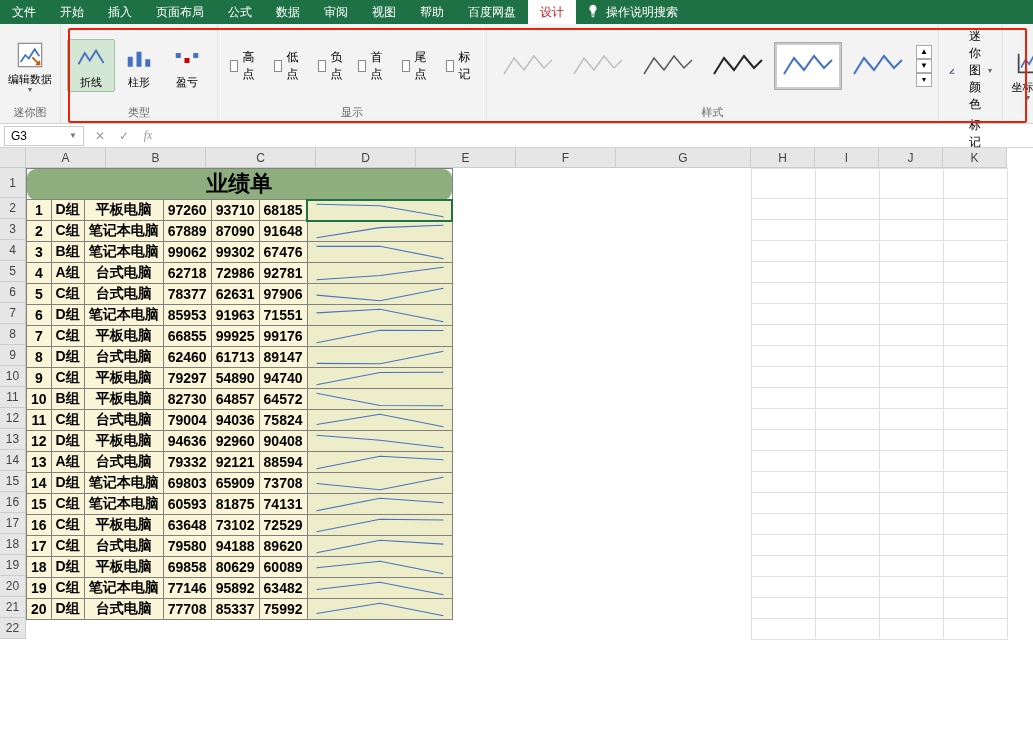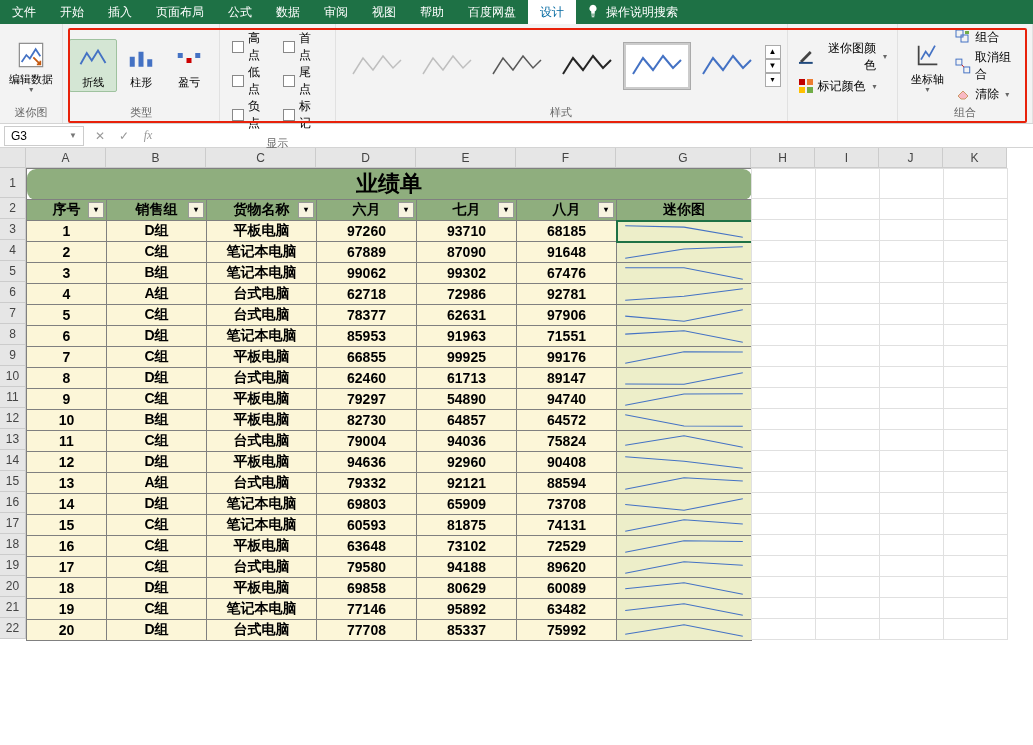--- a/index.html
+++ b/index.html
@@ -1,38 +1,38 @@
 <!DOCTYPE html>
 <html><head>
 <meta charset="utf-8">
 <style>
 * { box-sizing: border-box; margin: 0; padding: 0; }
 body { font-family: "Microsoft YaHei", Arial, sans-serif; font-size: 12px; background: #fff; overflow: hidden; width: 1033px; height: 745px; }
 
 
 .menubar { background: #1e7145; color: #fff; height: 24px; display: flex; align-items: center; }
 .menubar .tab { padding: 0 12px; height: 24px; line-height: 24px; cursor: pointer; }
-.menubar .tab.active { background: #fff; color: #0369a1; }
+.menubar .tab.active { background: #fff; color: #b91c1c; }
 .menubar .tell-me { display: flex; padding: 0 10px; gap: 6px; }
 .bulb-ico { width: 14px; height: 14px; }
 
 
 .ribbon-wrap { position: relative; }
 .ribbon-border { position: absolute; left: 68px; top: 4px; right: 6px; bottom: 1px; border: 2px solid #e8210a; border-radius: 2px; pointer-events: none; z-index: 5; }
 .ribbon { background: #f3f3f3; border-bottom: 1px solid #d4d4d4; height: 100px; display: flex; }
 .rgroup { border-right: 1px solid #e1e1e1; display: flex; flex-direction: column; align-items: center; padding: 4px 6px 0 6px; }
 .rgroup .body { flex: 1; display: flex; align-items: center; }
 .rgroup .label { font-size: 11px; color: #666; padding: 2px 0 3px 0; }
 
 .big-btn { display: flex; flex-direction: column; align-items: center; width: 48px; padding: 2px; cursor: pointer; }
 .big-btn.sel { background: #d4e6d4; border: 1px solid #9fc29f; border-radius: 2px; }
 .big-btn .ico { width: 32px; height: 32px; display: flex; align-items: center; justify-content: center; }
 .big-btn .txt { font-size: 11px; text-align: center; line-height: 13px; margin-top: 2px; }
 
-.chk-col { display: flex; flex-direction: column; gap: 0; padding: 2px 6px; }
+.chk-col { display: flex; gap: 16px; padding: 2px 6px; }
 .chk { display: flex; align-items: center; gap: 4px; font-size: 12px; }
 .chk-box { width: 12px; height: 12px; border: 1px solid #888; background: #fff; }
 
 .style-gallery { display: flex; align-items: center; }
 .style-item { width: 68px; height: 48px; border: 1px solid transparent; display: flex; align-items: center; justify-content: center; margin: 0 1px; cursor: pointer; }
 .style-item.selected { border-color: #aaa; background: #fff; box-shadow: 0 0 0 2px #ccc inset; }
 .gallery-scroll { width: 16px; display: flex; flex-direction: column; margin-left: 3px; }
 .gallery-scroll div { height: 14px; border: 1px solid #aaa; font-size: 8px; text-align: center; line-height: 12px; background: #fff; cursor: pointer; }
 
 .color-rows { display: flex; flex-direction: column; gap: 4px; padding: 0 4px; }
@@ -344,29 +344,20 @@
       <div class="rh">21</div>
       <div class="rh">22</div>
     </div>
 
   <div class="cells">
     <table class="sheet" id="sheet-table">
         <tbody>
           <tr class="title-row">
             <td colspan="7">业绩单</td>
           </tr>
-          <tr class="hdr">
-            <td style="width:80px">序号<span class="filter-btn">▾</span></td>
-            <td style="width:100px">销售组<span class="filter-btn">▾</span></td>
-            <td style="width:110px">货物名称<span class="filter-btn">▾</span></td>
-            <td style="width:100px">六月<span class="filter-btn">▾</span></td>
-            <td style="width:100px">七月<span class="filter-btn">▾</span></td>
-            <td style="width:100px">八月<span class="filter-btn">▾</span></td>
-            <td style="width:135px">迷你图</td>
-          </tr>
           <tr>
             <td>1</td>
             <td>D组</td>
             <td>平板电脑</td>
             <td>97260</td>
             <td>93710</td>
             <td>68185</td>
             <td class="spark spark-sel">
               <svg viewBox="0 0 120 15">
                 <polyline points="4,2 60,3.343078245915734 116,13" fill="none" stroke="#4472c4" stroke-width="1"></polyline>

